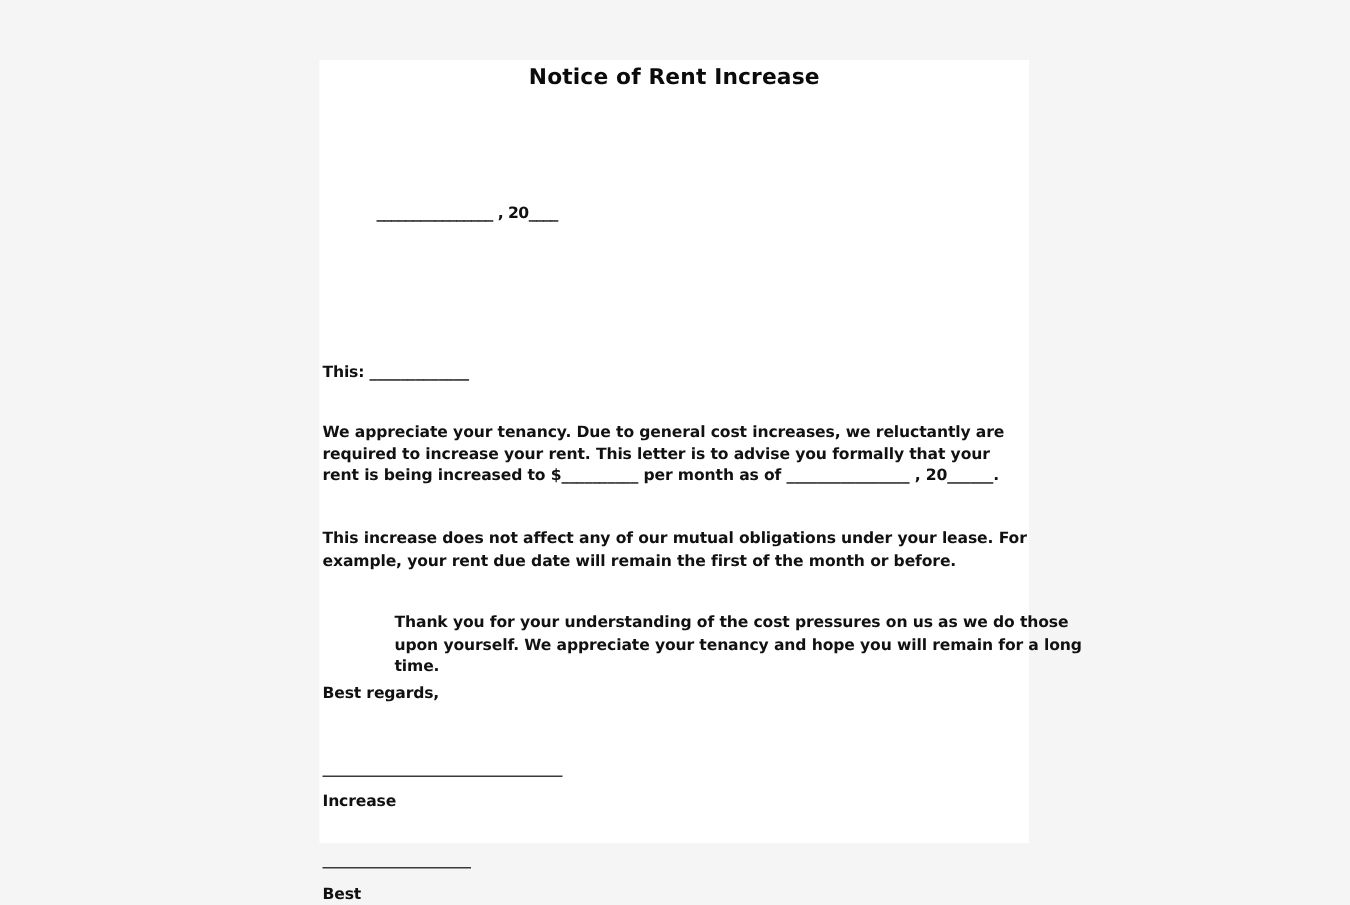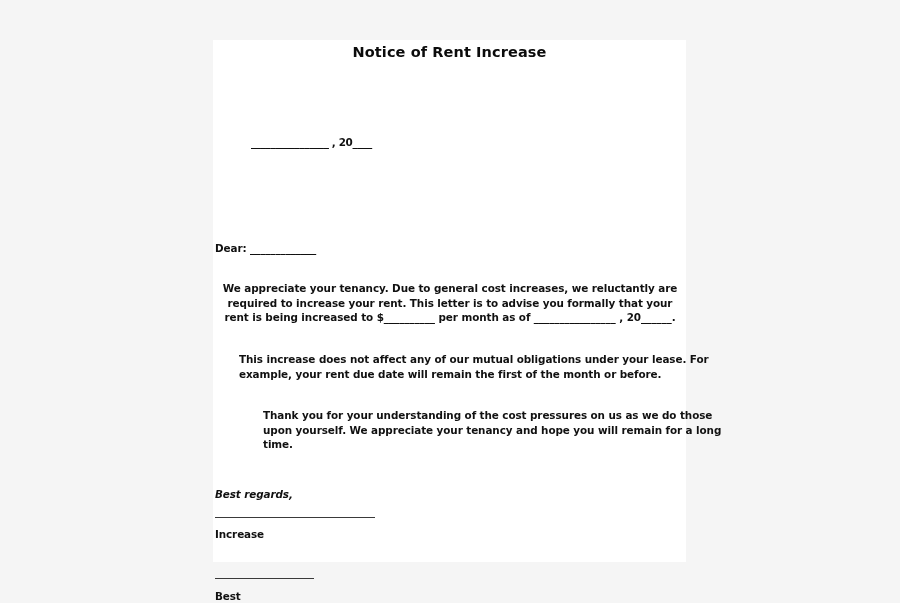--- a/index.html
+++ b/index.html
@@ -73,25 +73,25 @@
     font-weight: bold;
     color: #111111;
     line-height: 14.5px;
     letter-spacing: -0.08px;
     text-align: left;
   }
 
   .date-line   { left: 1px; top: 96px; margin-left: 36px; }
   .dear-line   { left: 1px; top: 202px; }
 
-  .para-1      { top: 241px; text-align: center; }
-  .para-2      { top: 312px; margin-left: 24px; }
+  .para-1      { top: 241px; }
+  .para-2      { top: 312px; }
   .para-3      { top: 368px; margin-left: 48px; }
 
-  .regards     { left: 1px; top: 448px; font-style: italic; }
+  .regards     { left: 1px; top: 416px; }
 
   .sig-rule {
     position: absolute;
     height: 0;
     border-top: 1px solid #3a3a3a;
   }
   .sig-landlord-rule { left: 1px; top: 477px; width: 160px; }
   .sig-date-rule     { left: 1px; top: 538px; width: 99px; }
 
   .sig-landlord-label { left: 1px; top: 488px; }
@@ -103,21 +103,21 @@
 <div class="canvas">
 
   <div class="document-page">
 
     <div class="doc-title">Notice of Rent Increase</div>
 
     <div class="doc-body">
 
       <div class="line-row date-line blank">________________ , 20____</div>
 
-      <div class="line-row dear-line">Dear:  _____________</div>
+      <div class="line-row dear-line">This:  _____________</div>
 
       <div class="para para-1">  We appreciate your tenancy.   Due to general cost increases, we reluctantly are required to increase your rent.   This letter is to advise you formally that your rent is being increased to $__________ per month as of ________________ , 20______.</div>
 
       <div class="para para-2">This increase does not affect any of our mutual obligations under your lease.  For example, your rent due date will remain the first of the month or before.</div>
 
       <div class="para para-3">Thank you for your understanding of the cost pressures on us as we do those upon yourself.  We appreciate your tenancy and hope you will remain for a long time.</div>
 
       <div class="line-row regards">Best regards,</div>
 
       <div class="sig-rule sig-landlord-rule"></div>

